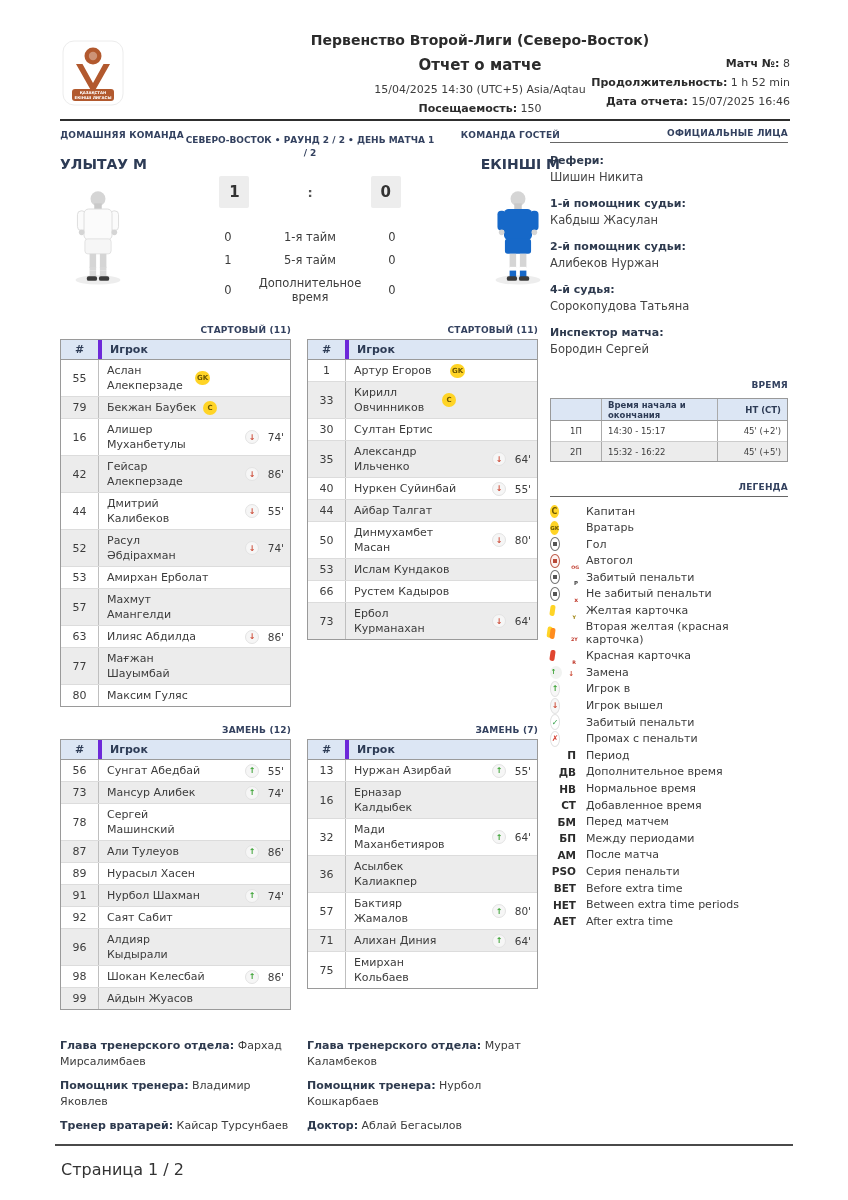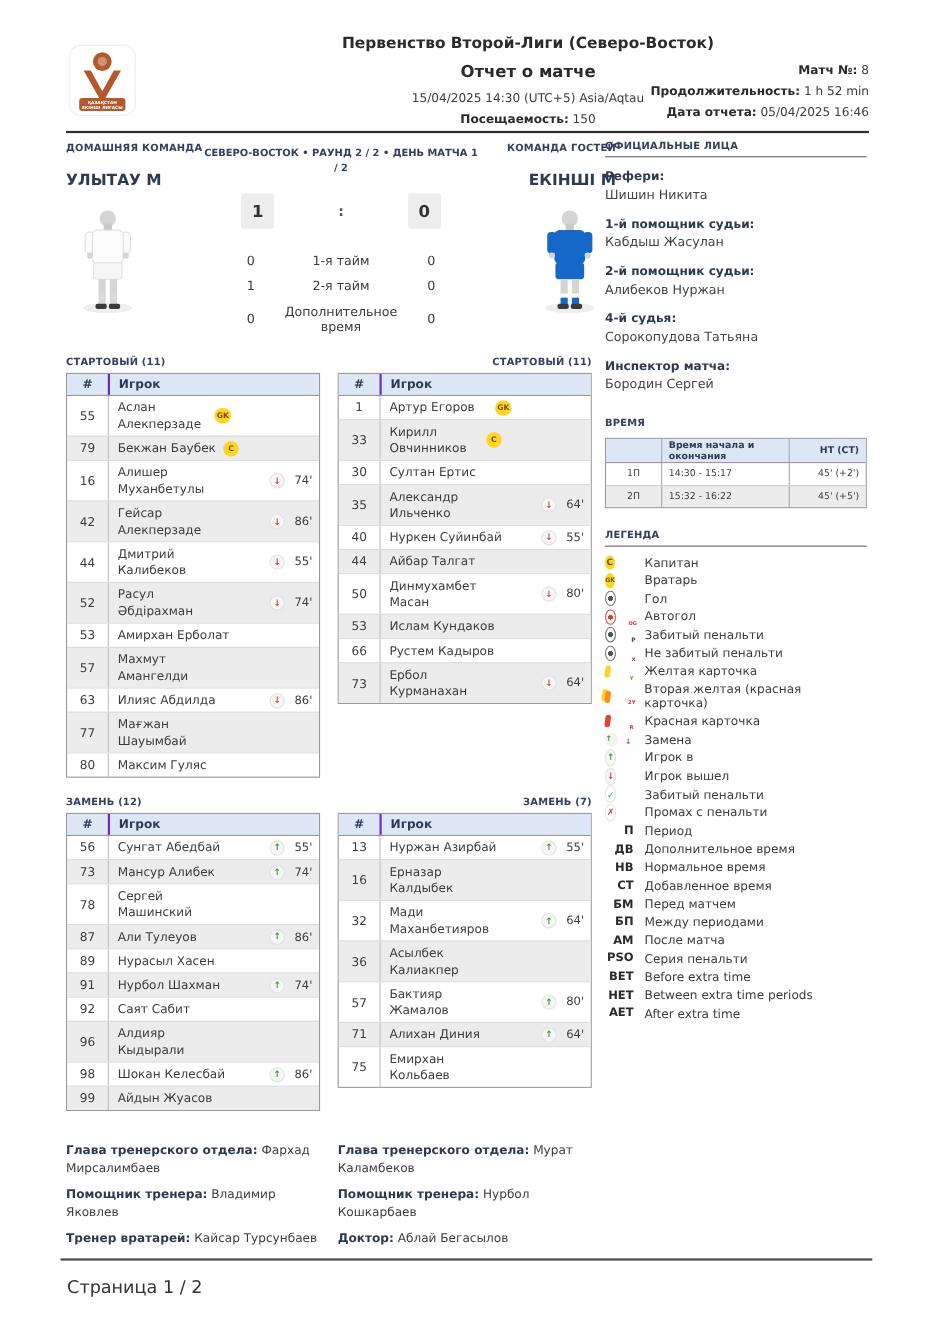--- a/index.html
+++ b/index.html
@@ -17,21 +17,21 @@
   .h-datetime { font-size:11px; color:#3c3c3c; margin-top:9px; }
   .h-att { font-size:11px; margin-top:6px; }
   .h-att b { color:#2b2b2b; }
   .h-right { position:absolute; right:0; top:26px; text-align:right; font-size:11px; line-height:19px; }
   .h-right b { color:#2b2b2b; }
 
   
   .main-left  { position:absolute; left:60px; top:130px; width:478px; }
   .main-right { position:absolute; left:550px; top:128px; width:238px; }
 
-  .sec-label { font-size:9px; font-weight:bold; color:#33415f; letter-spacing:.2px; }
+  .sec-label { font-size:9px; font-weight:bold; color:#33415f; letter-spacing:.2px;text-align:right; }
   .sec-rule  { border-top:1px solid #666; margin-top:4px; }
 
   
   .teams { display:grid; grid-template-columns:124px 1fr 124px; }
   .t-home, .t-away { display:flex; flex-direction:column; }
   .t-away { align-items:flex-end; text-align:right; }
   .t-name { font-size:14px; font-weight:bold; color:#2d3b55; margin-top:16px; }
   .mannequin { margin-top:16px; }
   .t-home .mannequin { margin-left:10px; }
   .t-away .mannequin { margin-right:14px; }
@@ -49,21 +49,21 @@
   
   .lineups, .subs { display:grid; grid-template-columns:1fr 1fr; column-gap:16px; }
   .lineups { margin-top:12px; }
   .subs { margin-top:18px; }
   .tbl-title { margin-bottom:4px; }
   .tbl-title.right { text-align:right; }
   .ptable { border:1px solid #9a9a9a; font-size:11px; }
   .phead { display:flex; background:#dce6f4; border-bottom:1px solid #9a9a9a; height:20px; align-items:center;
            font-weight:bold; color:#2d3b55; }
   .ph-num { width:37px; text-align:center; }
-  .ph-name { padding-left:8px; border-left:2px solid #6d28d9; align-self:stretch; display:flex; align-items:center; flex:1; }
+  .ph-name { padding-left:8px; border-left:4px solid #6d28d9; align-self:stretch; display:flex; align-items:center; flex:1; }
   .pbody > div:nth-of-type(even) { background:#ececec; }
   .pbody > div:nth-of-type(n+2) { border-top:1px solid #dcdcdc; }
   .p-row { display:flex; min-height:21px; }
   .p-num { width:37px; display:flex; align-items:center; justify-content:center; color:#3c3c3c; }
   .p-cell { flex:1; border-left:1px solid #bfbfbf; display:flex; align-items:center; padding:3px 6px 3px 8px; }
   .p-name { width:96px; line-height:15px; white-space:nowrap; }
   .p-name.w2 { width:88px; white-space:normal; }
   .p-badge-zone { width:28px; display:flex; }
   .p-badge { min-width:14px; height:14px; padding:0 2px; border-radius:8px; background:#ffd426;
              color:#6d5700; font-size:7px; font-weight:bold; display:flex; align-items:center; justify-content:center; }
@@ -163,21 +163,21 @@
     </div>
     <div class="h-center">
       <div class="h-competition">Первенство Второй-Лиги (Северо-Восток)</div>
       <div class="h-report">Отчет о матче</div>
       <div class="h-datetime">15/04/2025 14:30 (UTC+5) Asia/Aqtau</div>
       <div class="h-att"><b>Посещаемость:</b> <span>150</span></div>
     </div>
     <div class="h-right">
       <div><b>Матч №:</b> <span>8</span></div>
       <div><b>Продолжительность:</b> <span>1 h 52 min</span></div>
-      <div><b>Дата отчета:</b> <span>05/04/2025 16:46</span></div>
+      <div><b>Дата отчета:</b> <span>15/07/2025 16:46</span></div>
     </div>
   </div>
   <div class="hr-header"></div>
 
   <div class="main-left">
 
     <div class="teams">
       <div class="t-home">
         <div class="sec-label">ДОМАШНЯЯ КОМАНДА</div>
         <div class="t-name">УЛЫТАУ М</div>
@@ -213,21 +213,21 @@
         <div class="periods">
 
             <div class="period-row">
               <span>0</span>
               <span class="pl">1-я тайм</span>
               <span>0</span>
             </div>
 
             <div class="period-row">
               <span>1</span>
-              <span class="pl">2-я тайм</span>
+              <span class="pl">5-я тайм</span>
               <span>0</span>
             </div>
 
             <div class="period-row">
               <span>0</span>
               <span class="pl">Дополнительное время</span>
               <span>0</span>
             </div>
           </div>
       </div>

